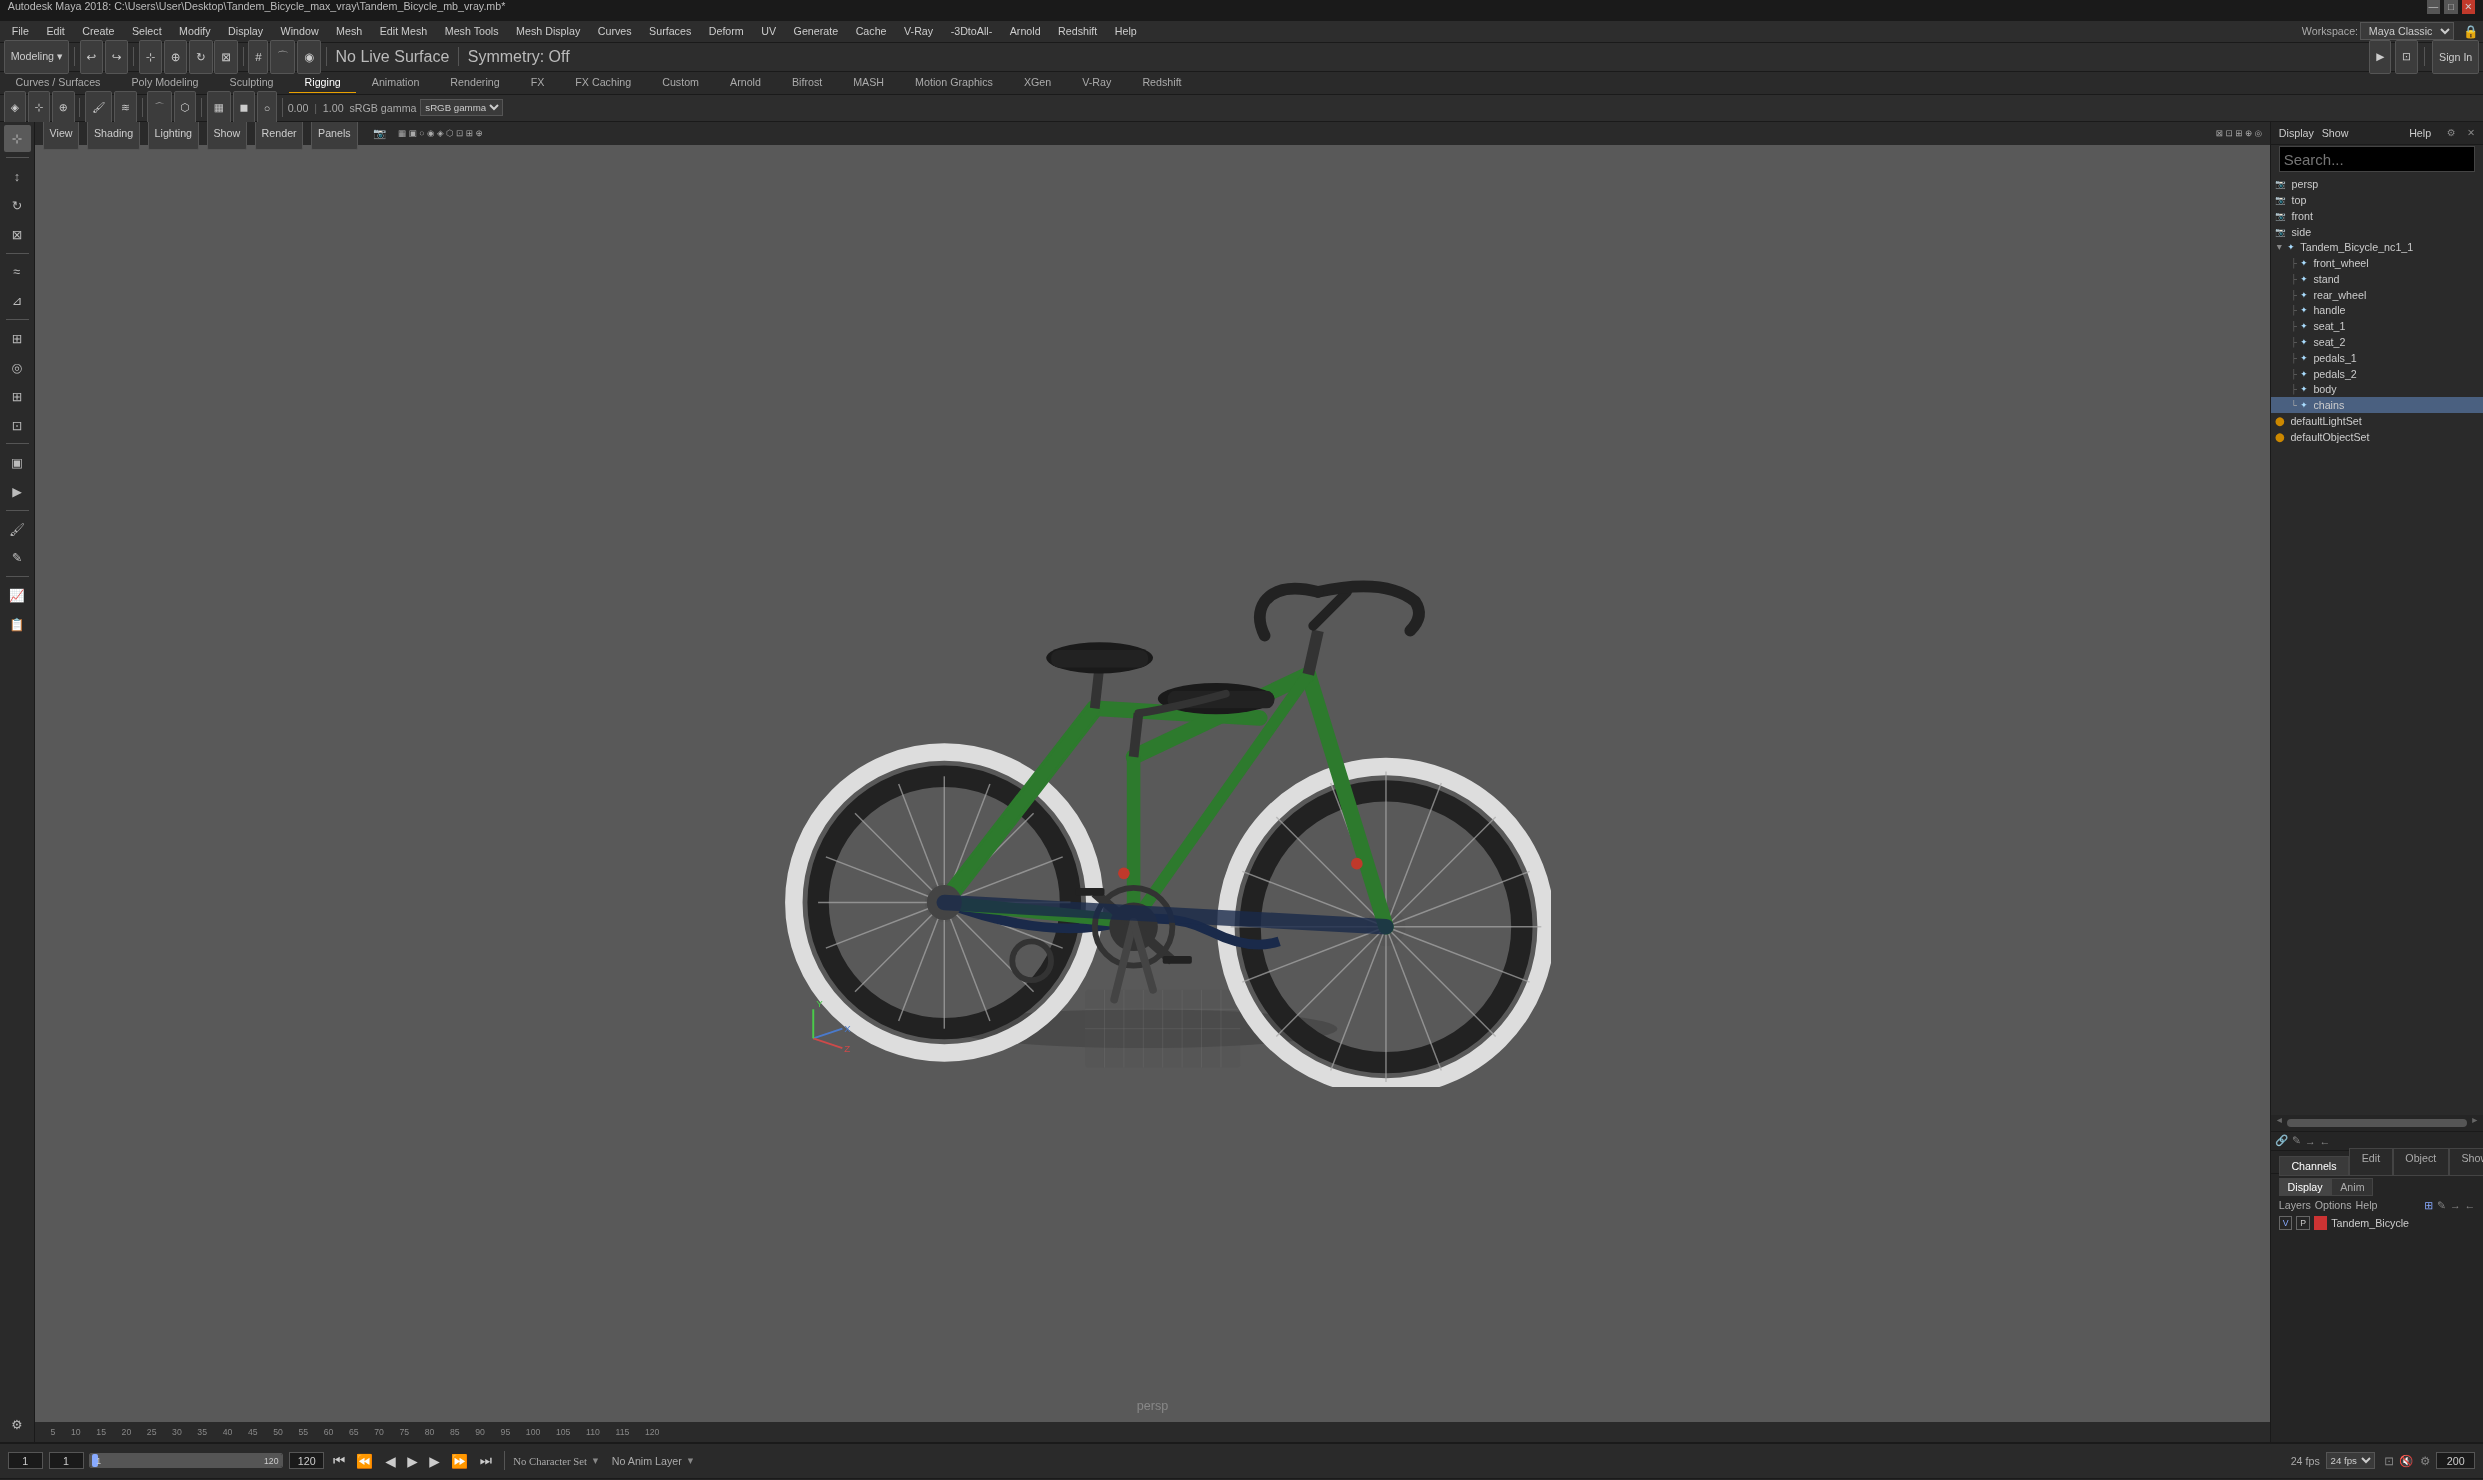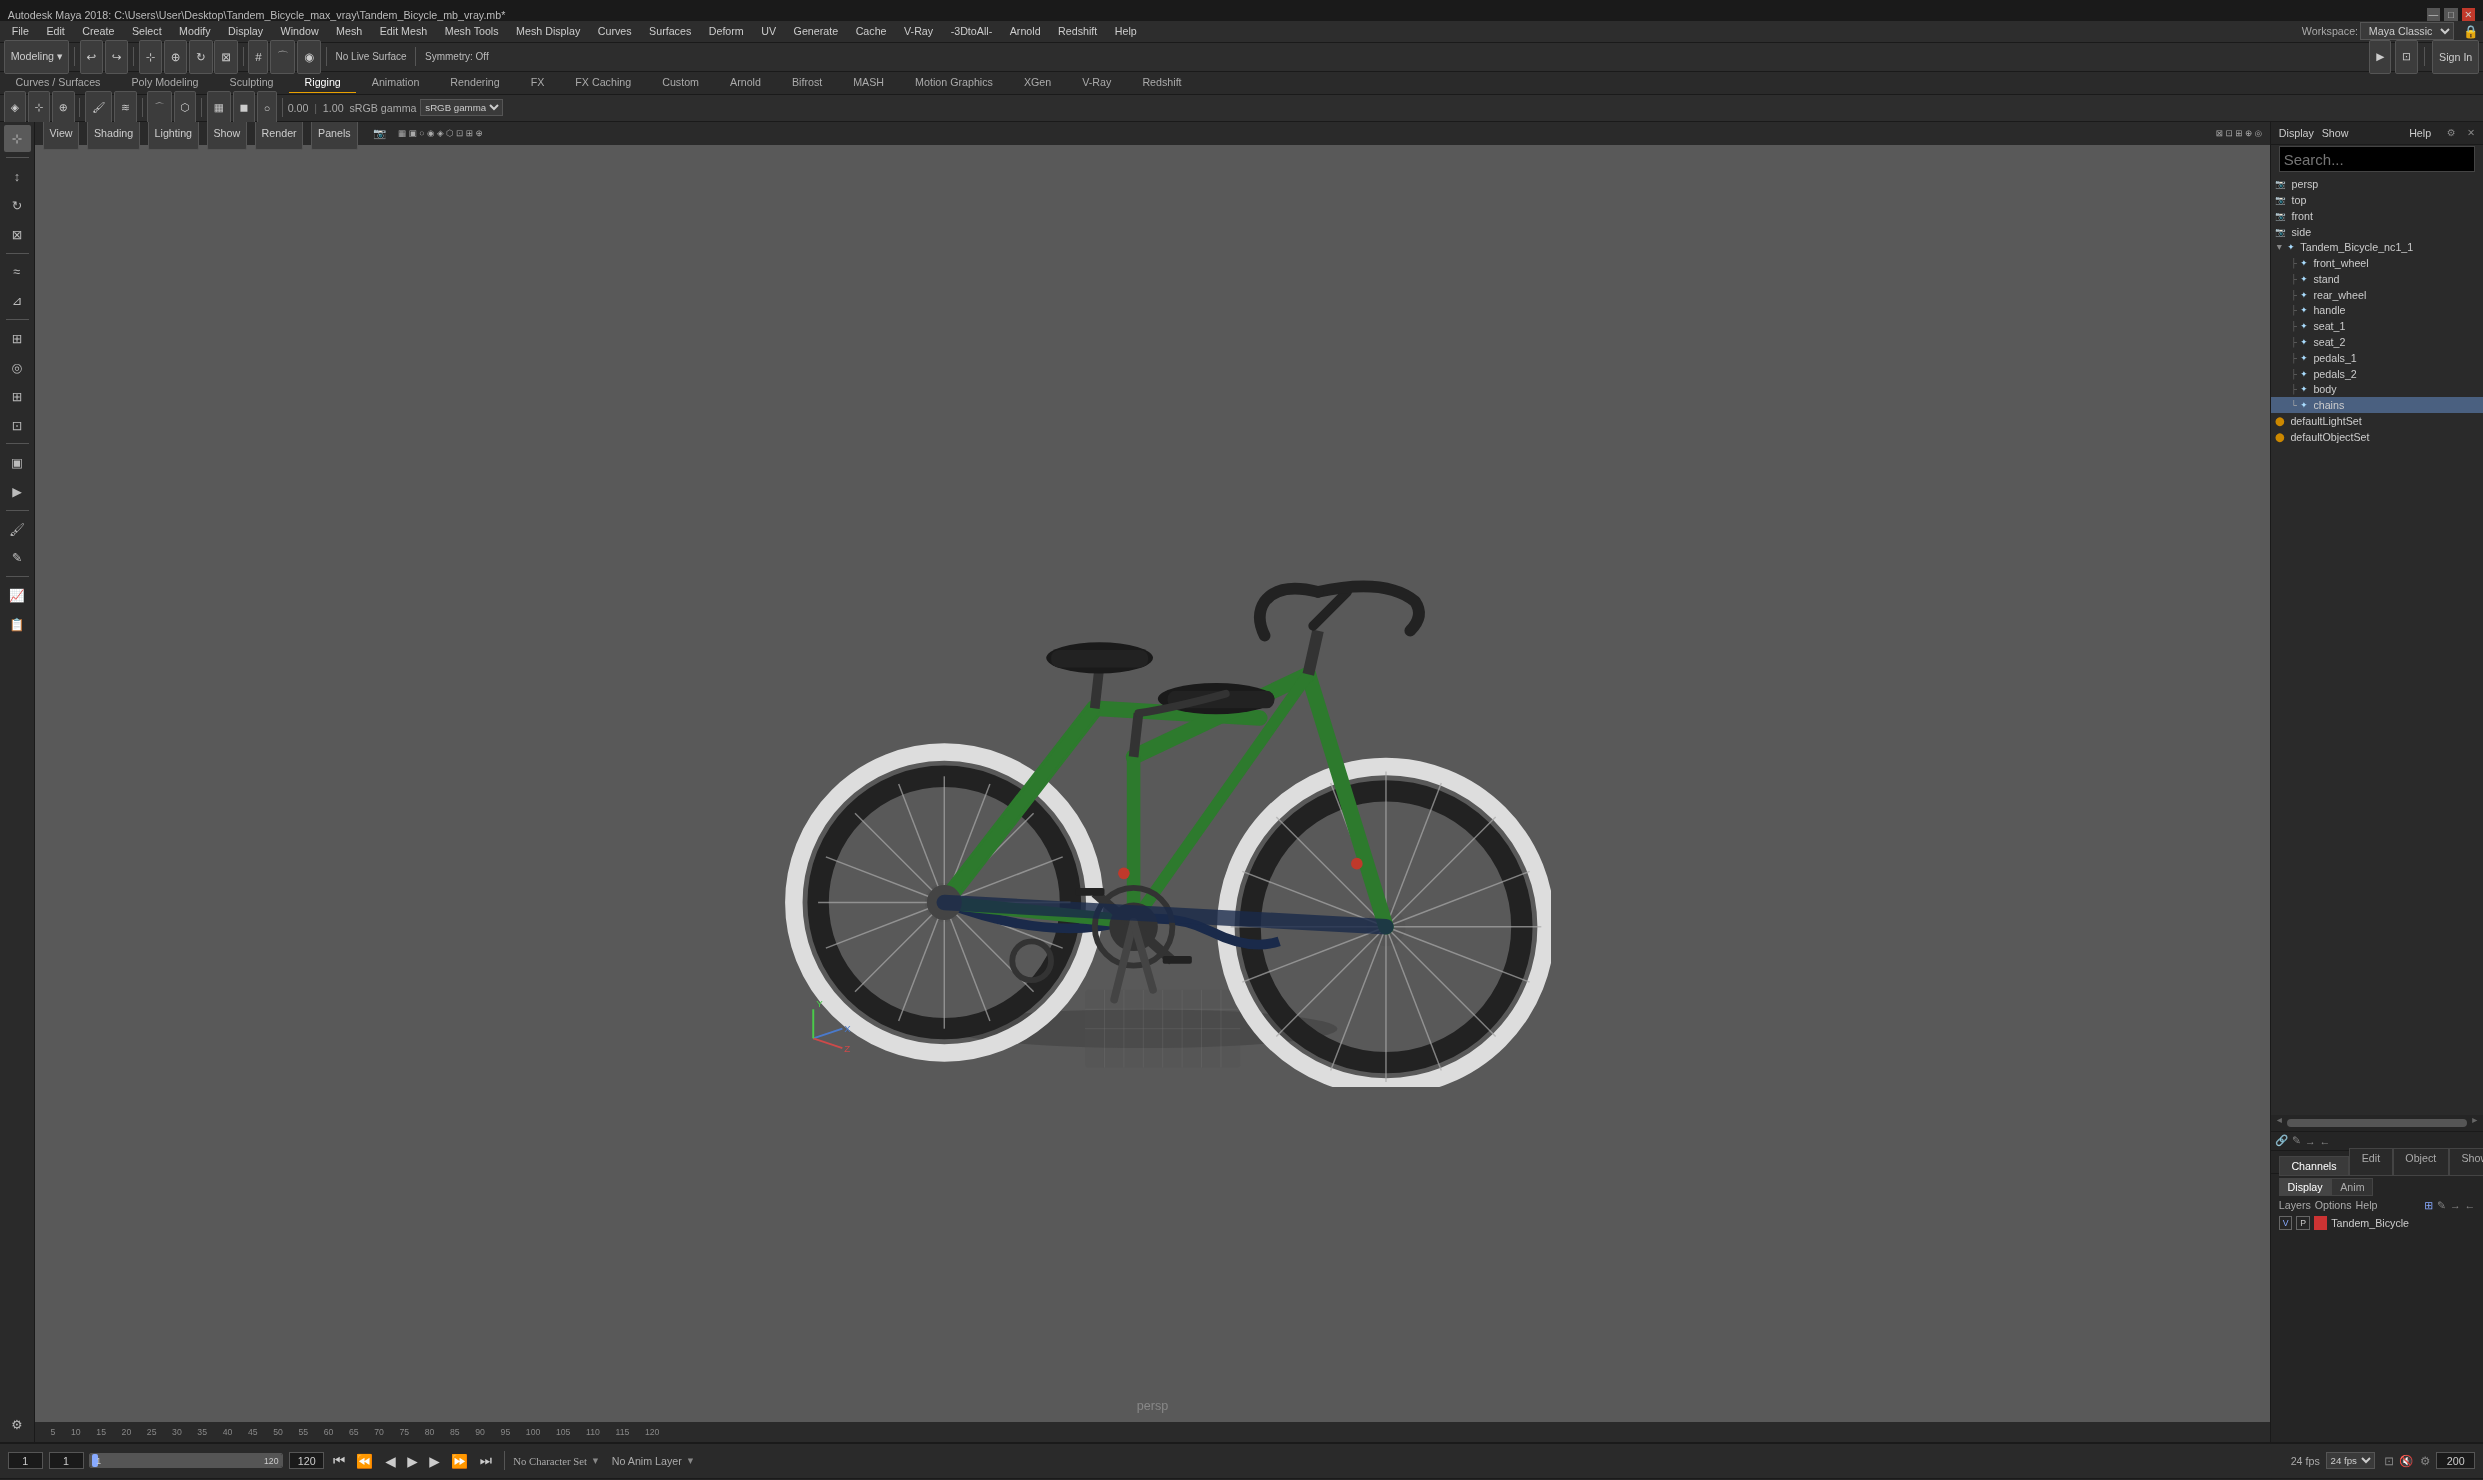--- a/index.html
+++ b/index.html
@@ -1,32 +1,32 @@
 <!DOCTYPE html>
 <html><head>
   <meta charset="utf-8">
   <style>
     * { margin: 0; padding: 0; box-sizing: border-box; }
     body { width: 2483px; height: 1481px; background: #3c3c3c; font-family: 'Arial', sans-serif; font-size: 10.7px; color: #ccc; overflow: hidden; }
 
     
-    #title-bar { width: 100%; height: 21.3px; background: #1a1a1a; display: flex; align-items: flex-end; justify-content: space-between; padding: 0 7.8px; }
+    #title-bar { width: 100%; height: 21.3px; background: #1a1a1a; display: flex; align-items: flex-start; justify-content: space-between; padding: 0 7.8px; }
     #title-bar .title { color: #bbb; font-size: 10.7px; }
     #title-bar .win-controls { display: flex; gap: 3.9px; }
     #title-bar .win-btn { width: 13.6px; height: 13.6px; border: none; cursor: pointer; font-size: 9.7px; display: flex; align-items: center; justify-content: center; background: #555; color: #ccc; }
 
     
     #menu-bar { width: 100%; height: 21.3px; background: #2d2d2d; display: flex; align-items: center; padding: 0 3.9px; gap: 1.9px; border-bottom: 1px solid #1a1a1a; }
     .menu-item { padding: 1.9px 7.8px; font-size: 10.7px; color: #ccc; cursor: pointer; border-radius: 1.9px; }
 
     
     #toolbar1 { width: 100%; height: 29px; background: #2d2d2d; display: flex; align-items: center; padding: 0 3.9px; gap: 1.9px; border-bottom: 1px solid #1a1a1a; }
     .toolbar-btn { padding: 1.9px 5.8px; font-size: 10.7px; color: #ccc; cursor: pointer; background: #3c3c3c; border: 1px solid #555; border-radius: 1.9px; height: 34px; display: flex; align-items: center; }
     .toolbar-separator { width: 1px; height: 19.4px; background: #555; margin: 0 2.9px; }
-    .toolbar-label { color: #bbb; font-size: 10px; padding: 0 3.9px; }
+    .toolbar-label { color: #bbb; font-size: 16px; padding: 0 3.9px; }
 
     
     #mode-tabs { width: 100%; height: 23px; background: #2a2a2a; display: flex; align-items: center; border-bottom: 1px solid #1a1a1a; }
     .mode-tab { padding: 3.9px 15.5px; font-size: 10.7px; color: #aaa; cursor: pointer; border-bottom: 1.9px solid transparent; }
     .mode-tab.active { color: #fff; border-bottom: 1.9px solid #e8a000; }
 
     
     #toolbar2 { width: 100%; height: 27px; background: #2d2d2d; display: flex; align-items: center; padding: 0 3.9px; gap: 1.9px; border-bottom: 1px solid #1a1a1a; }
 
     

